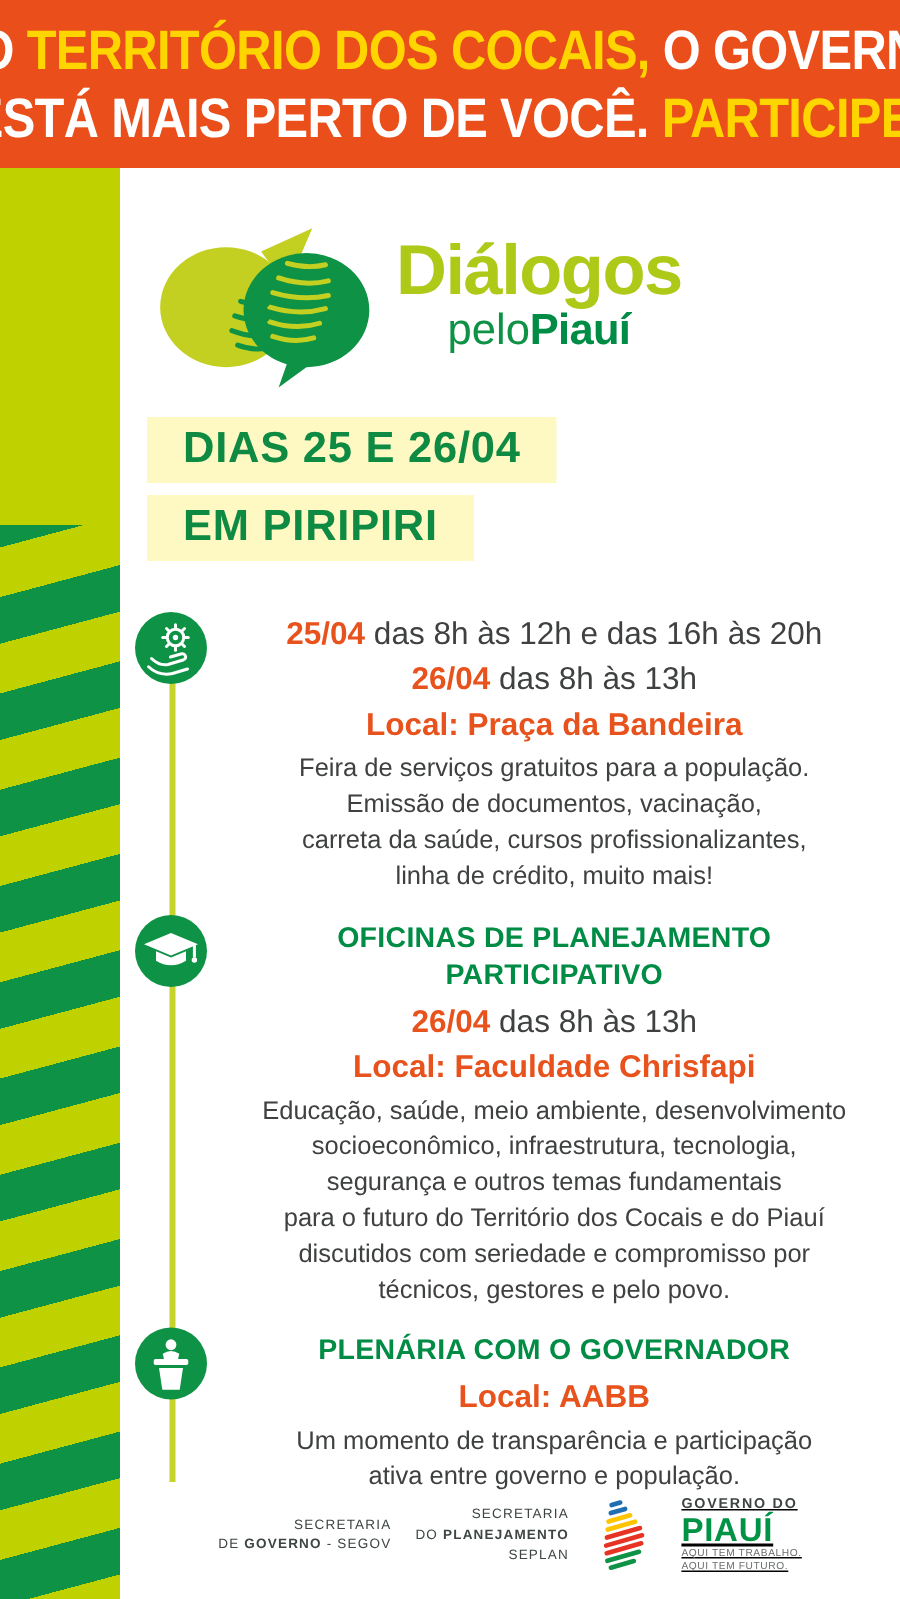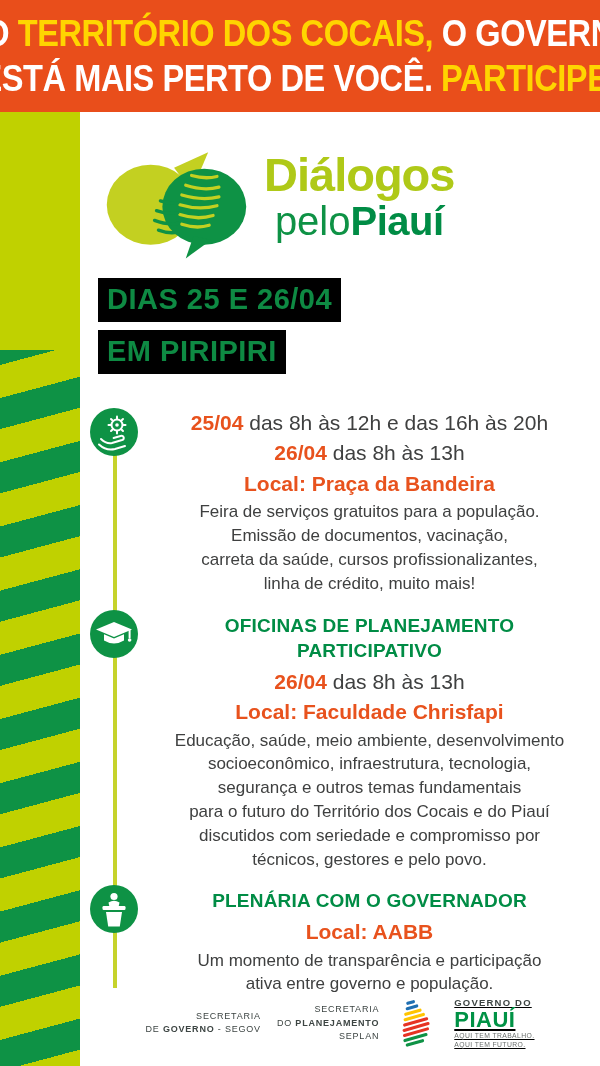--- a/index.html
+++ b/index.html
@@ -18,28 +18,28 @@
   .side-band .stripes{position:absolute;left:-60px;right:-60px;top:238px;bottom:-60px;
         background:repeating-linear-gradient(165deg,#0E9245 0 30px,#C0D100 30px 62px);}
 
   .content{position:absolute;left:68px;top:112px;width:520px;text-align:center;}
 
   
   .logo-row{display:flex;align-items:center;padding:20px 0 0 30px;}
   .logo-mark{flex:0 0 156px;}
   .logo-word{margin-left:10px;}
   .logo-dialogos{font-size:47px;font-weight:700;color:#AFC918;letter-spacing:-1px;line-height:1.02;}
-  .logo-line2{font-size:40px;line-height:1.02;margin-top:2px;}
+  .logo-line2{font-size:29px;line-height:1.02;margin-top:2px;}
   .logo-pelo{color:#0E9245;font-weight:400;}
   .logo-piaui{color:#008C45;font-weight:700;letter-spacing:-0.5px;}
 
   
   .date-block{padding:18px 0 0 30px;}
-  .date-line{display:table;background:#000000;color:#0E8A43;font-weight:700;font-size:29px;
-             letter-spacing:0.5px;padding:5px 9px 6px;margin-bottom:8px;}
+  .date-line{display:table;background:#fef9c3;color:#0E8A43;font-weight:700;font-size:29px;
+             letter-spacing:0.5px;padding:5px 24px 6px;margin-bottom:8px;}
 
   
   .events{position:relative;padding:26px 14px 0 22px;}
   .timeline{position:absolute;left:45px;top:50px;height:556px;width:4px;background:#C6D32B;z-index:0;}
   .event{display:flex;margin-bottom:14px;position:relative;}
   .event-icon{flex:0 0 48px;width:48px;height:48px;border-radius:50%;background:#0E9245;
               display:flex;align-items:center;justify-content:center;margin-right:27px;z-index:1;}
   .event-body{flex:1;min-width:0;}
   .event-title{color:#008C45;font-weight:700;font-size:19px;letter-spacing:0.2px;
                line-height:1.35;margin:3px 0 3px;white-space:pre-line;}

